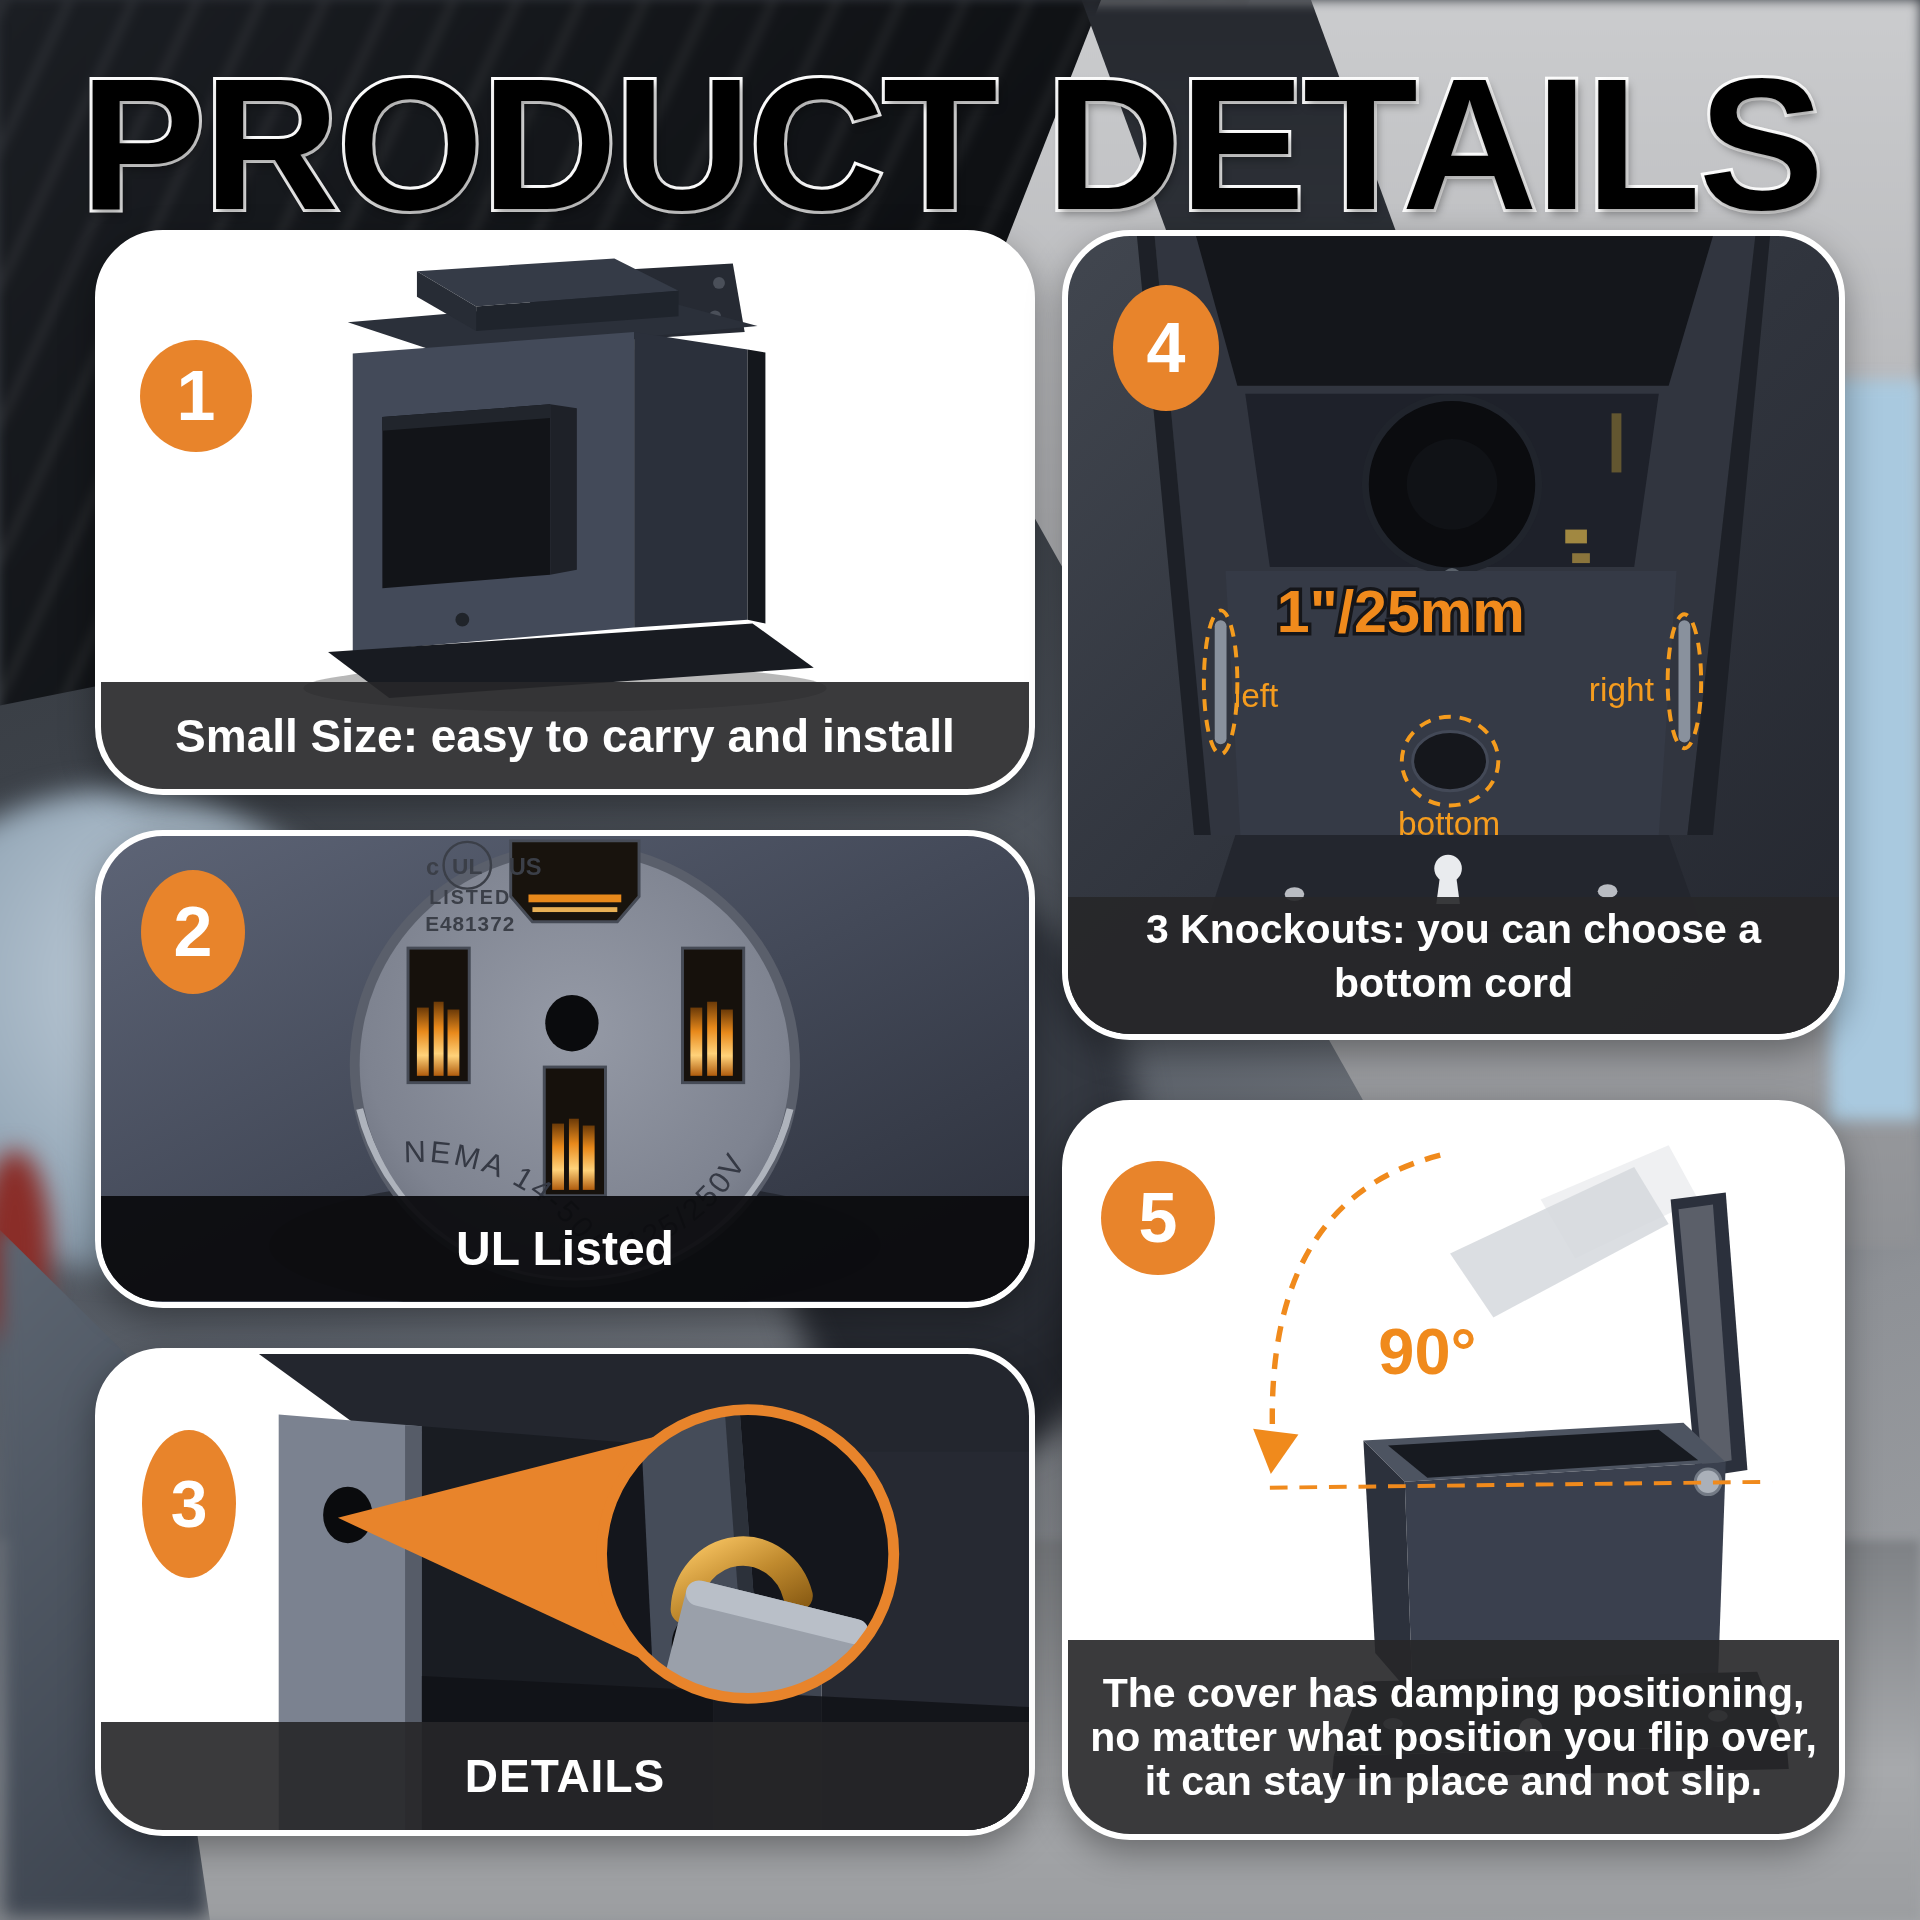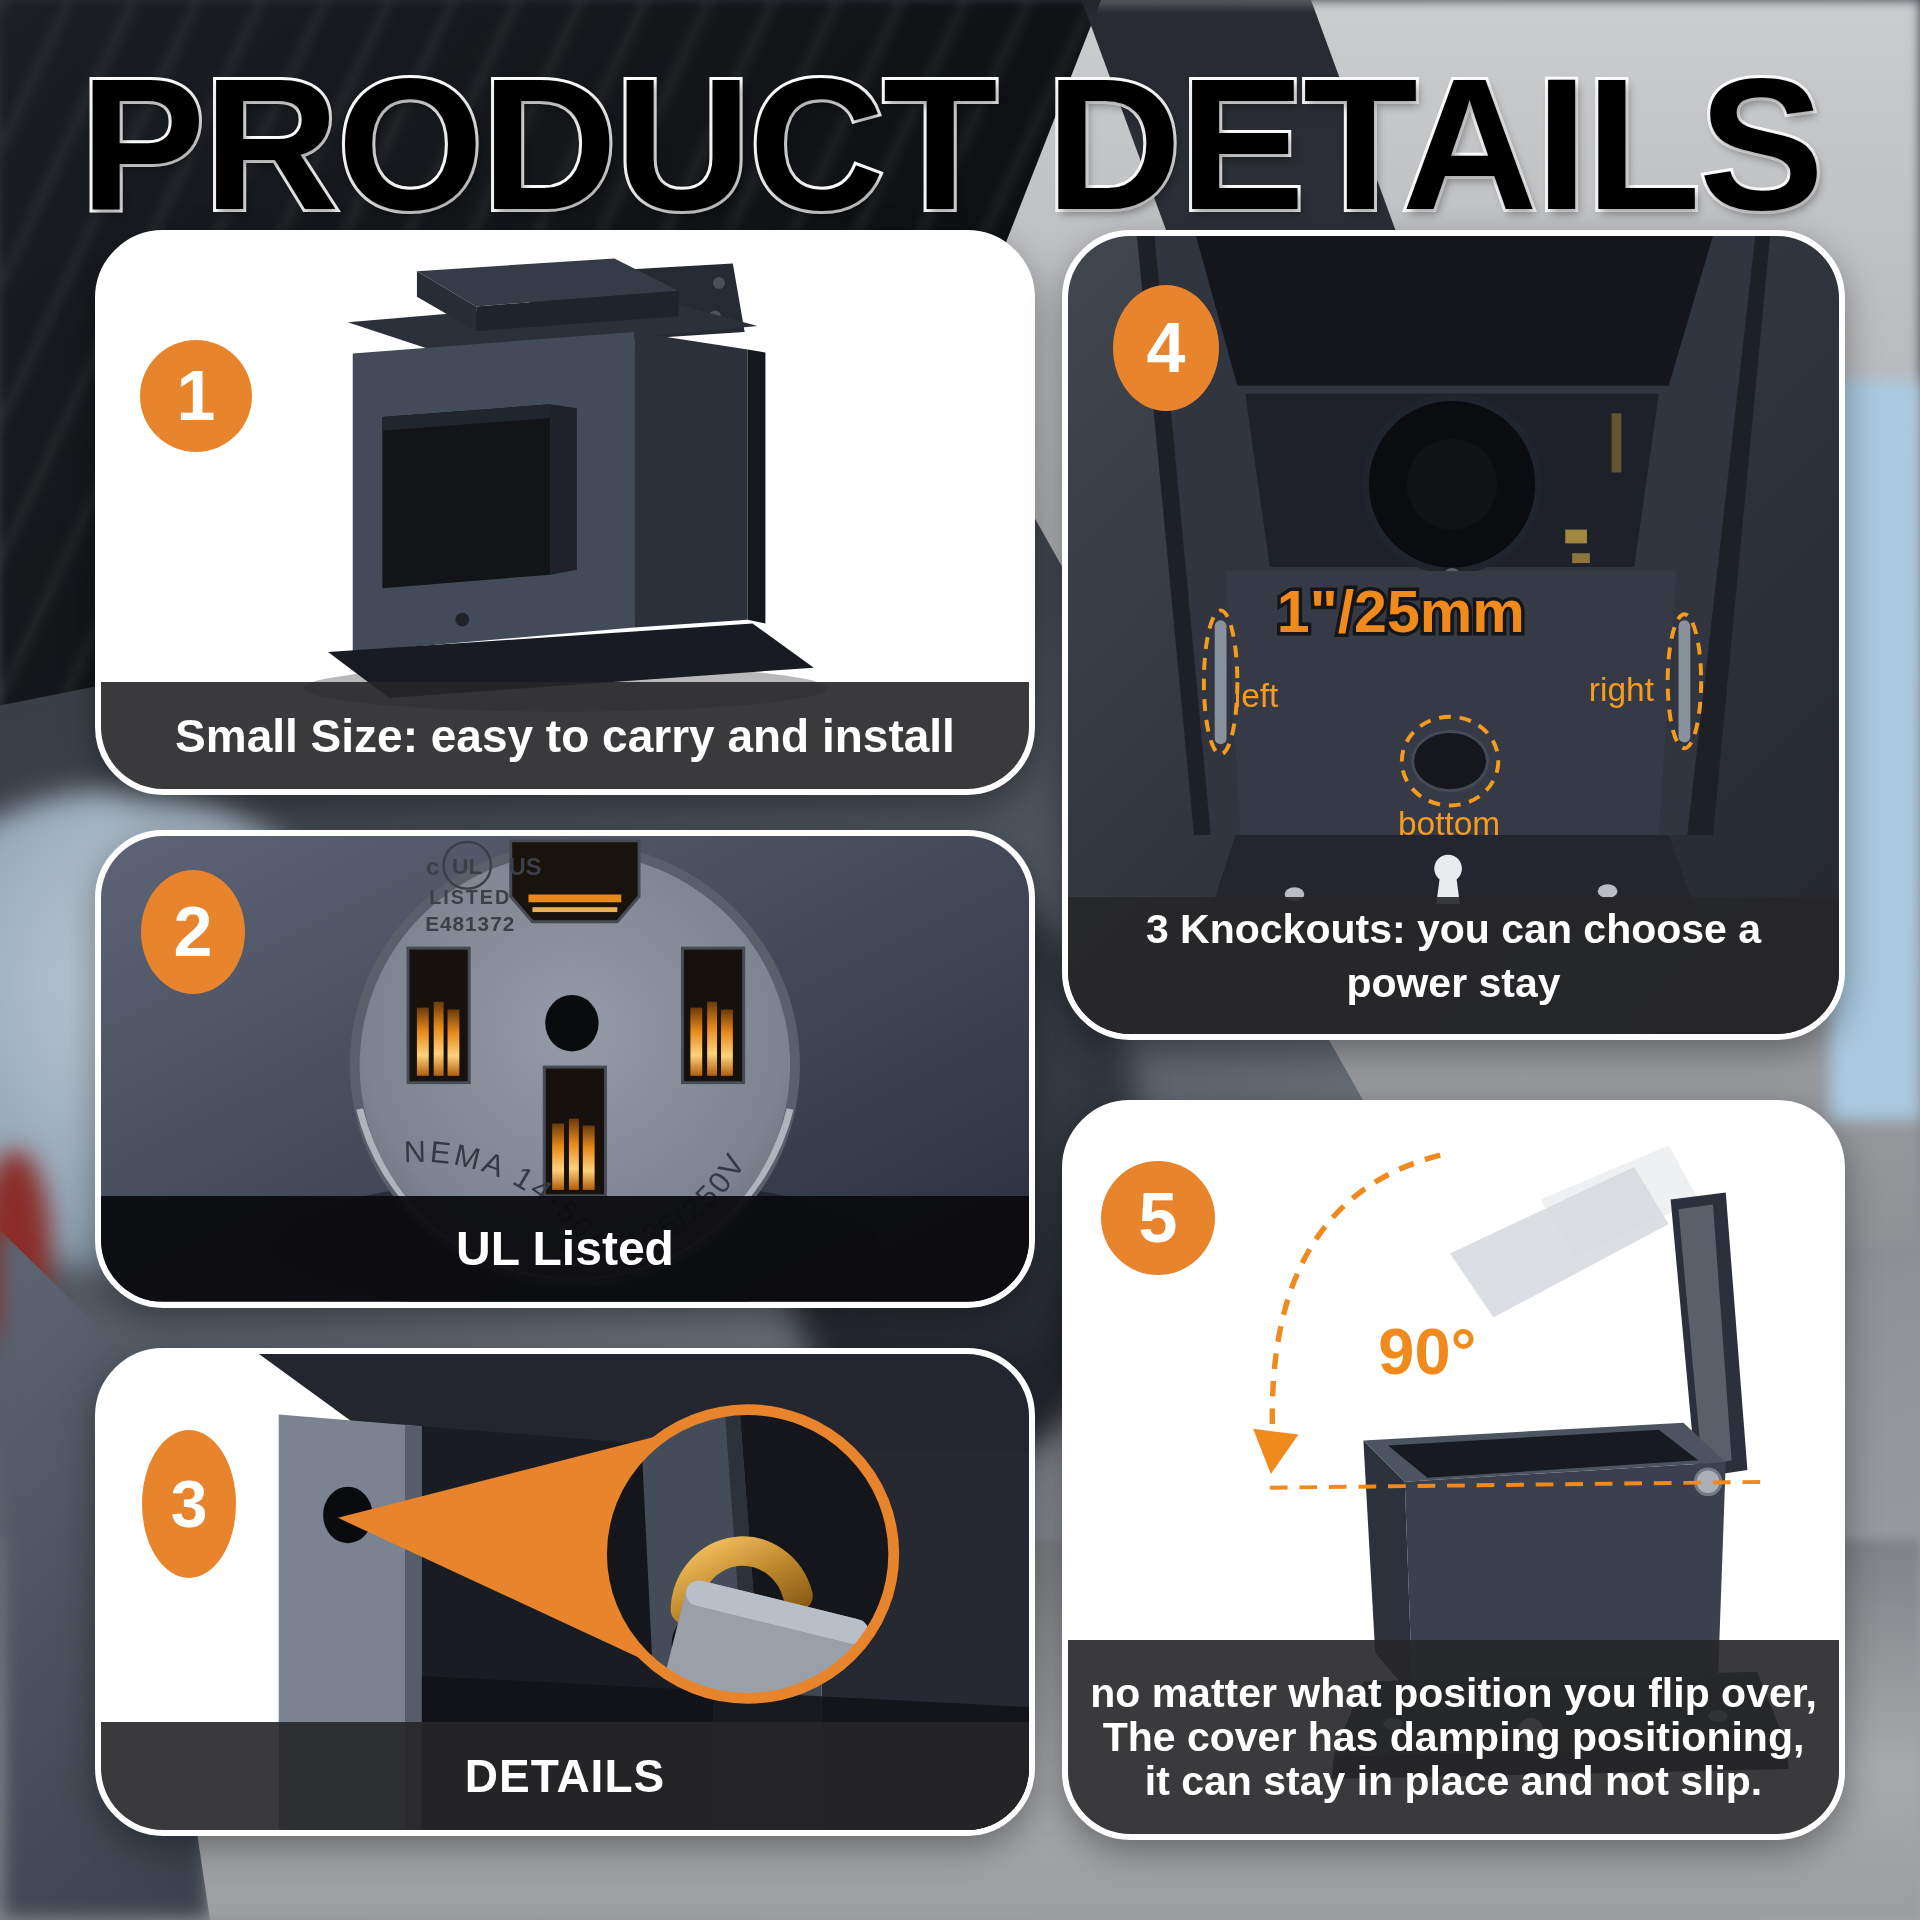--- a/index.html
+++ b/index.html
@@ -285,21 +285,21 @@
         <text x="191" y="478" font-size="34" fill="#F59C1E" text-anchor="middle">left</text>
         <text x="562" y="472" font-size="34" fill="#F59C1E" text-anchor="middle">right</text>
         <text x="387" y="608" font-size="34" fill="#F59C1E" text-anchor="middle">bottom</text>
       </g>
     </svg>
     <div class="badge">
       <span>4</span>
     </div>
     <div class="caption">
       <span>3 Knockouts: you can choose a</span>
-      <span>power stay</span>
+      <span>bottom cord</span>
     </div>
   </div>
 
   <div class="panel p5">
     <svg class="photo" viewBox="0 0 783 740" preserveAspectRatio="none" xmlns="http://www.w3.org/2000/svg">
       <rect x="0" y="0" width="783" height="740" fill="#ffffff"></rect>
       <g>
         <polygon points="480,95 610,40 640,95 515,155" fill="#dfe1e5" opacity="0.5"></polygon>
         <polygon points="388,150 575,62 610,120 432,215" fill="#d5d8dd" opacity="0.85"></polygon>
         <polygon points="612,95 668,88 690,370 638,378" fill="#2b303c"></polygon>
@@ -322,19 +322,19 @@
         <line x1="205" y1="388" x2="715" y2="382" stroke="#F08A1C" stroke-width="4" stroke-dasharray="18 12"></line>
         <path d="M 378,50 Q 198,96 208,340" fill="none" stroke="#F08A1C" stroke-width="5.5" stroke-dasharray="16 12"></path>
         <polygon points="188,328 234,334 206,374" fill="#F08A1C"></polygon>
         <text x="365" y="272" font-size="66" font-weight="bold" fill="#F08A1C" text-anchor="middle">90°</text>
       </g>
     </svg>
     <div class="badge">
       <span>5</span>
     </div>
     <div class="caption">
+      <span>The cover has damping positioning,</span>
       <span>no matter what position you flip over,</span>
-      <span>The cover has damping positioning,</span>
       <span>it can stay in place and not slip.</span>
     </div>
   </div>
 
 </div>
 
 </body></html>

